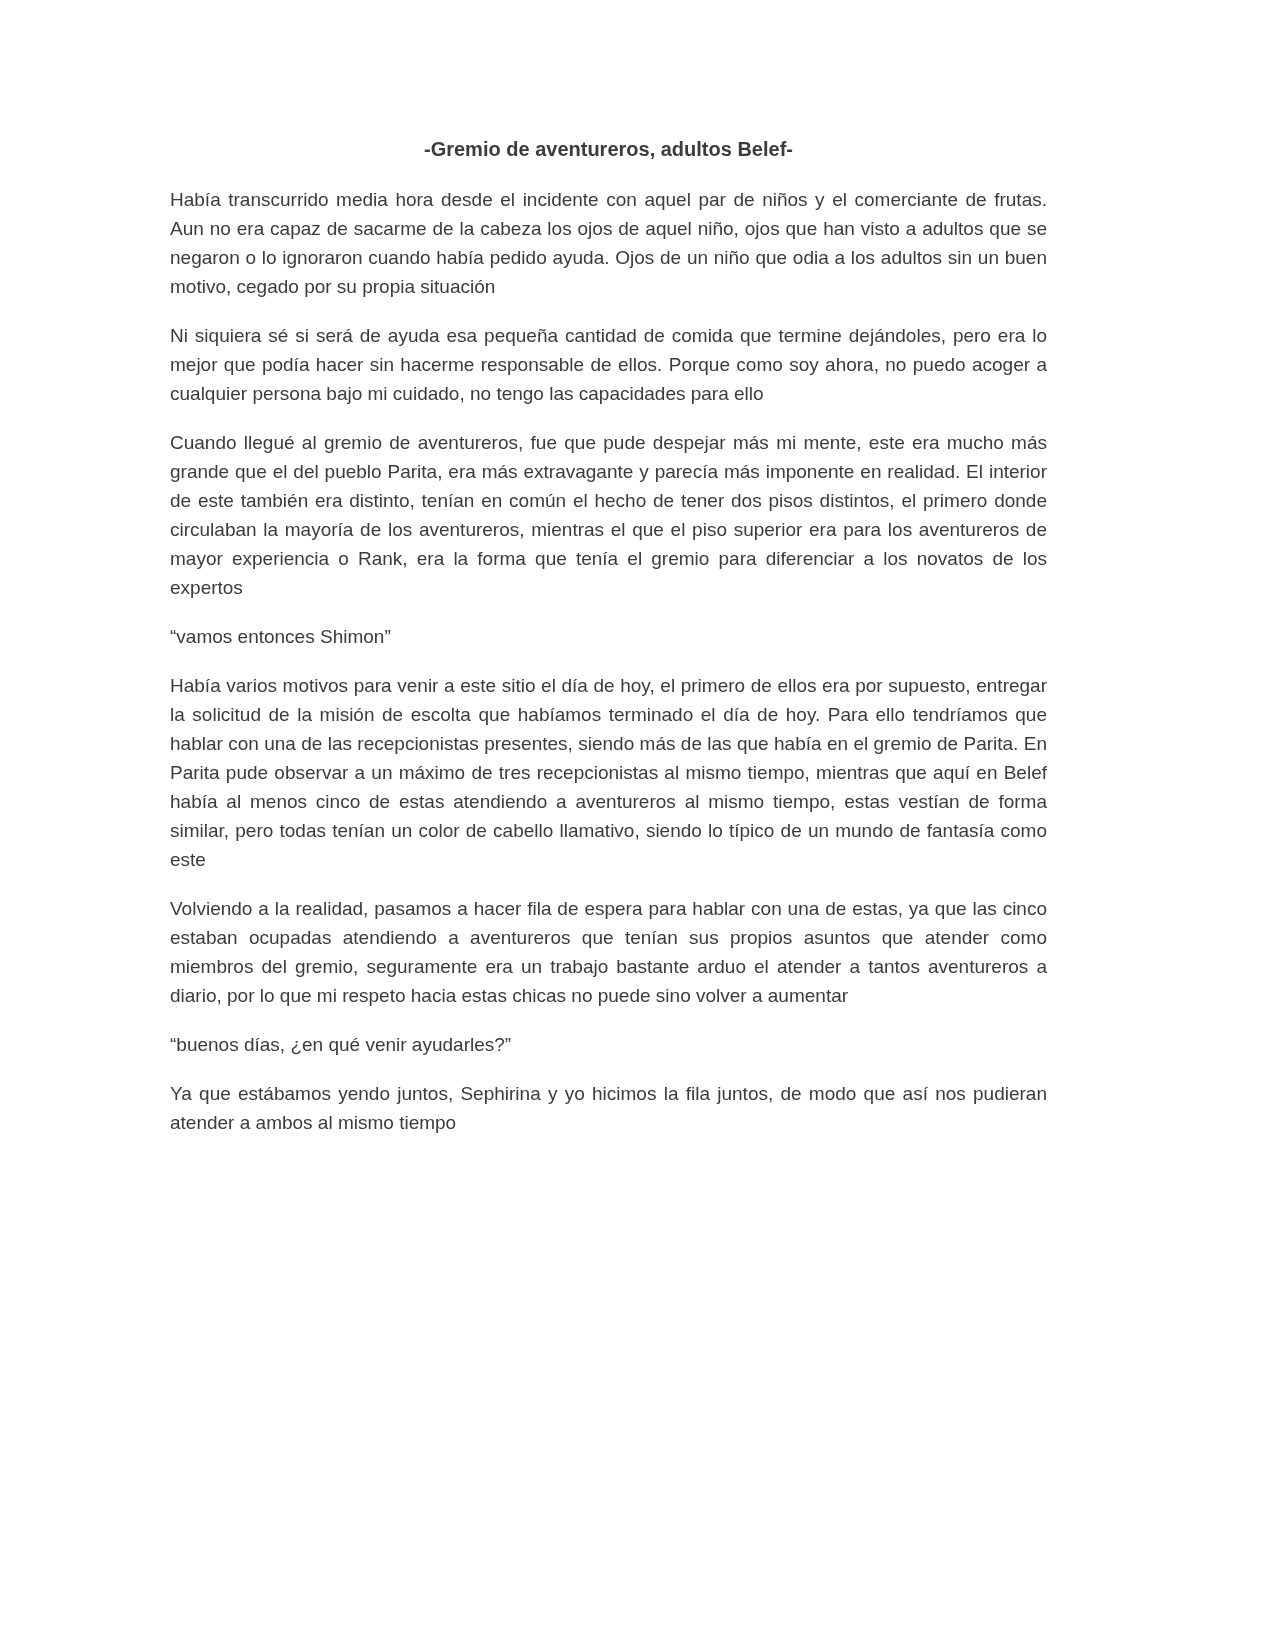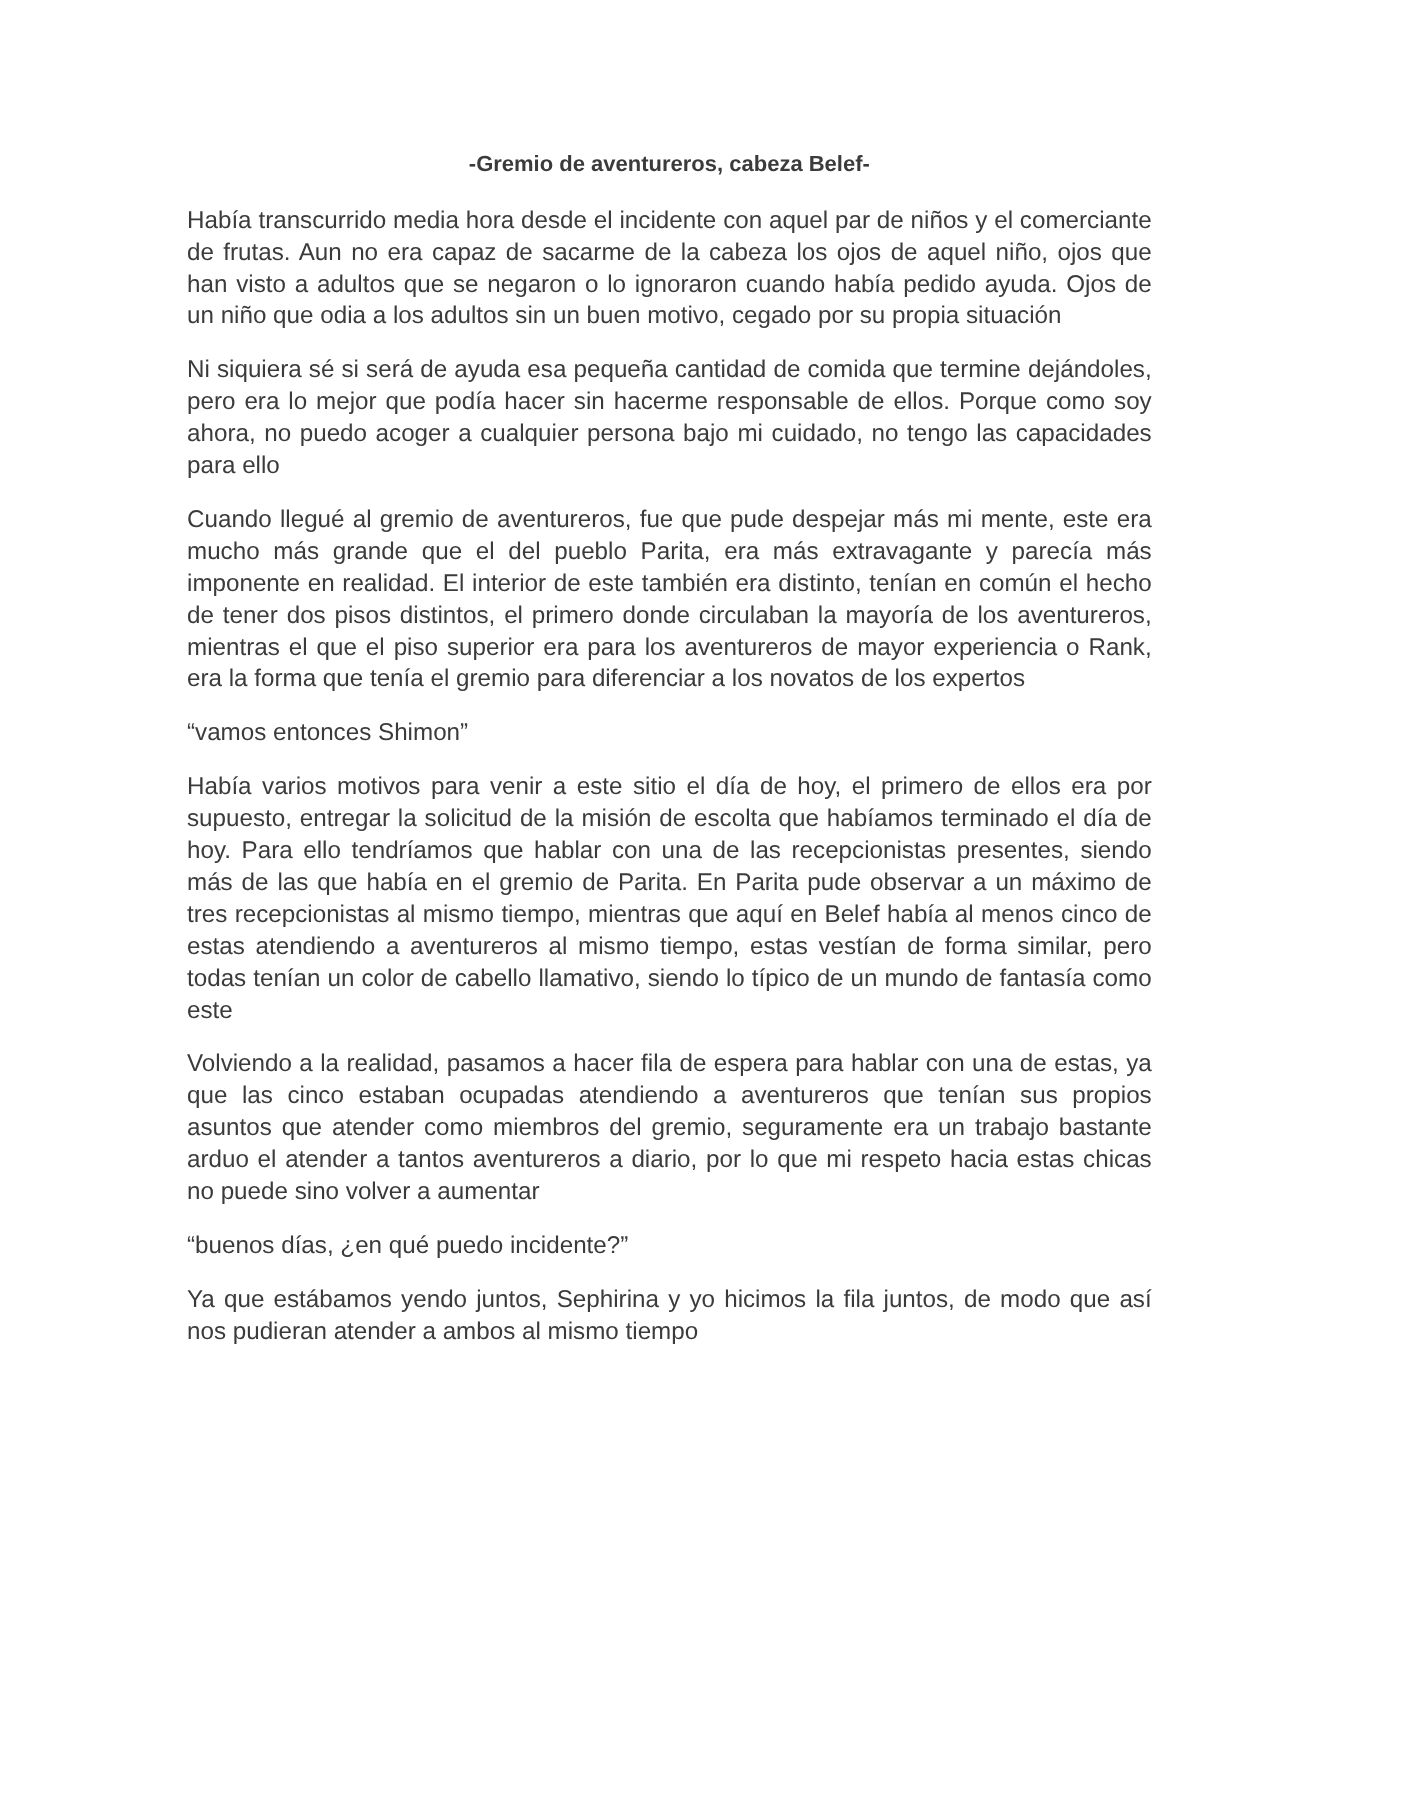--- a/index.html
+++ b/index.html
@@ -27,51 +27,51 @@
       letter-spacing: 0;
     }
     .location-subtitle {
       font-size: 20px;
       font-weight: 700;
       text-align: center;
       margin: 0 0 24px 0;
       color: #3b3b3b;
     }
     .body-paragraph {
-      font-size: 22px;
+      font-size: 19px;
       line-height: 29px;
       text-align: justify;
       margin: 0 0 20px 0;
       color: #3b3b3b;
       white-space: pre-line;
     }
     .body-paragraph.quote {
       text-align: left;
       margin-top: 16px;
     }
   </style>
 </head>
 <body>
 
 <div class="page">
 
-  <p class="location-subtitle">-Gremio de aventureros, cabeza Belef-</p>
+  <p class="location-subtitle">-Gremio de aventureros, adultos Belef-</p>
 
   <p class="body-paragraph">Había transcurrido media hora desde el incidente con aquel par de niños y el comerciante de frutas. Aun no era capaz de sacarme de la cabeza los ojos de aquel niño, ojos que han visto a adultos que se negaron o lo ignoraron cuando había pedido ayuda. Ojos de un niño que odia a los adultos sin un buen motivo, cegado por su propia situación</p>
 
   <p class="body-paragraph">Ni siquiera sé si será de ayuda esa pequeña cantidad de comida que termine dejándoles, pero era lo mejor que podía hacer sin hacerme responsable de ellos. Porque como soy ahora, no puedo acoger a cualquier persona bajo mi cuidado, no tengo las capacidades para ello</p>
 
   <p class="body-paragraph">Cuando llegué al gremio de aventureros, fue que pude despejar más mi mente, este era mucho más grande que el del pueblo Parita, era más extravagante y parecía más imponente en realidad. El interior de este también era distinto, tenían en común el hecho de tener dos pisos distintos, el primero donde circulaban la mayoría de los aventureros, mientras el que el piso superior era para los aventureros de mayor experiencia o Rank, era la forma que tenía el gremio para diferenciar a los novatos de los expertos</p>
 
   <p class="body-paragraph quote"> “vamos entonces Shimon”</p>
 
 
   <p class="body-paragraph">Había varios motivos para venir a este sitio el día de hoy, el primero de ellos era por supuesto, entregar la solicitud de la misión de escolta que habíamos terminado el día de hoy. Para ello tendríamos que hablar con una de las recepcionistas presentes, siendo más de las que había en el gremio de Parita. En Parita pude observar a un máximo de tres recepcionistas al mismo tiempo, mientras que aquí en Belef había al menos cinco de estas atendiendo a aventureros al mismo tiempo, estas vestían de forma similar, pero todas tenían un color de cabello llamativo, siendo lo típico de un mundo de fantasía como este</p>
 
   <p class="body-paragraph">Volviendo a la realidad, pasamos a hacer fila de espera para hablar con una de estas, ya que las cinco estaban ocupadas atendiendo a aventureros que tenían sus propios asuntos que atender como miembros del gremio, seguramente era un trabajo bastante arduo el atender a tantos aventureros a diario, por lo que mi respeto hacia estas chicas no puede sino volver a aumentar</p>
 
-  <p class="body-paragraph quote">“buenos días, ¿en qué puedo incidente?”</p>
+  <p class="body-paragraph quote">“buenos días, ¿en qué venir ayudarles?”</p>
 
   <p class="body-paragraph">Ya que estábamos yendo juntos, Sephirina y yo hicimos la fila juntos, de modo que así nos pudieran atender a ambos al mismo tiempo</p>
 
 
 
 </div>
 
 </body></html>

